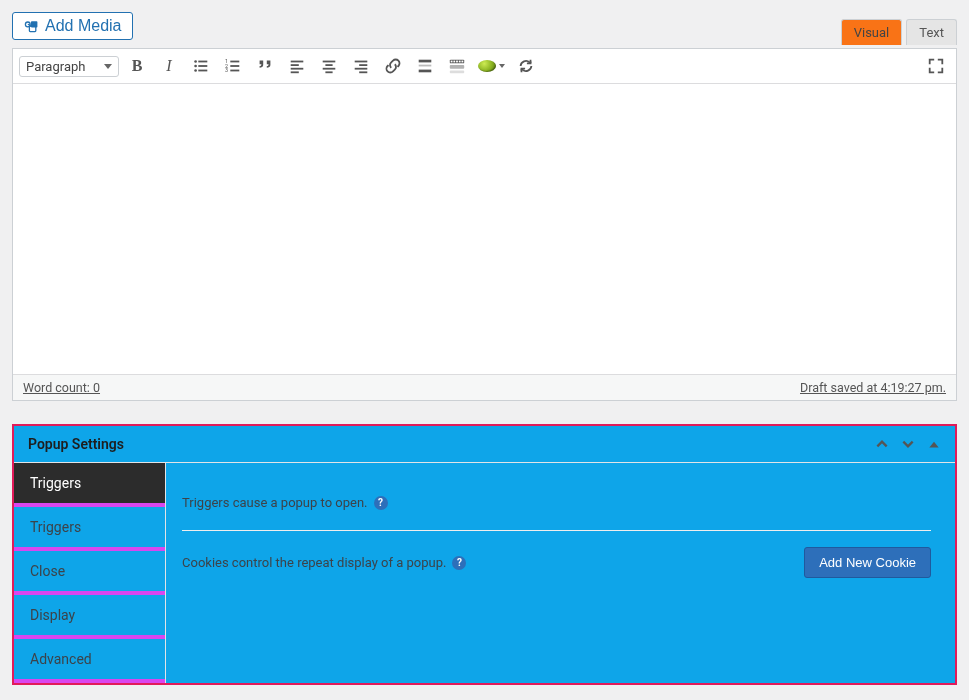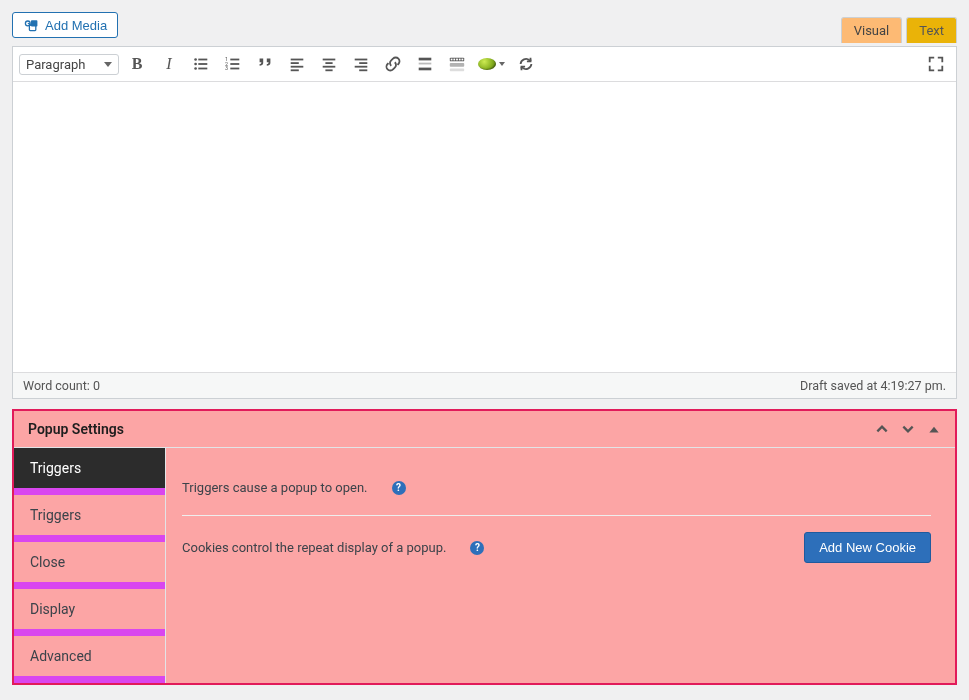--- a/index.html
+++ b/index.html
@@ -19,21 +19,21 @@
     margin-bottom: 8px;
   }
   .add-media-btn {
     display: inline-flex;
     align-items: center;
     gap: 6px;
     border: 1px solid #2271b1;
     background: #fff;
     color: #2271b1;
     padding: 4px 10px;
-    font-size: 13px;
+    font-size: 16px;
     border-radius: 3px;
     cursor: pointer;
   }
   .add-media-btn svg { width: 16px; height: 16px; display:block; }
 
   
   .editor-panel {
     border: 1px solid #ccd0d4;
     background: #fff;
     position: relative;
@@ -50,25 +50,25 @@
     border-top-left-radius: 3px;
     border-top-right-radius: 3px;
     padding: 5px 12px;
     font-size: 13px;
     background: #f0f0f1;
     color: #555;
     cursor: pointer;
     margin-left: 4px;
   }
   .editor-tab.active {
-    background: #fdba74;
+    background: #f97316;
     color: #444;
   }
   .editor-tab.inactive {
-    background: #eab308;
+    background: #e5e5e5;
   }
 
   .toolbar {
     display: flex;
     align-items: center;
     padding: 4px 6px;
     border-bottom: 1px solid #dcdcde;
     background: #fff;
     gap: 4px;
   }
@@ -128,27 +128,28 @@
 
   .editor-status {
     display: flex;
     justify-content: space-between;
     align-items: center;
     border-top: 1px solid #dcdcde;
     background: #f6f7f7;
     color: #555;
     font-size: 12.5px;
     padding: 5px 10px;
+    text-decoration: underline;
   }
 
   
   .metabox {
-    margin-top: 10px;
+    margin-top: 23px;
     border: 2px solid #e11b5a;
-    background: #fca5a5;
+    background: #0ea5e9;
   }
   .metabox-header {
     display: flex;
     align-items: center;
     justify-content: space-between;
     padding: 10px 14px;
     border-bottom: 1px solid #e2e4e7;
     font-weight: 600;
     font-size: 14px;
     color: #1e1e1e;
@@ -166,21 +167,21 @@
     width: 152px;
     border-right: 1px solid #e2e4e7;
     padding-top: 0;
     min-height: 220px;
   }
   .side-tab {
     padding: 12px 16px;
     font-size: 14px;
     color: #3c434a;
     cursor: pointer;
-    border-bottom: 7px solid #d946ef;
+    border-bottom: 4px solid #d946ef;
   }
   .side-tab.active {
     background: #2c2c2c;
     color: #fff;
   }
 
   .settings-content {
     flex: 1;
     padding: 20px 24px 24px 16px;
   }
@@ -190,21 +191,21 @@
     justify-content: space-between;
     padding: 12px 0 20px 0;
   }
   .setting-row + .setting-row {
     border-top: 1px solid #eee;
     padding-top: 16px;
   }
   .setting-desc {
     display: flex;
     align-items: center;
-    gap: 24px;
+    gap: 6px;
     color: #3c434a;
     font-size: 13px;
     justify-content: space-between;
   }
   .help-icon {
     width: 14px; height: 14px;
     background: #2d6fba;
     color: #fff;
     border-radius: 50%;
     font-size: 10px;

